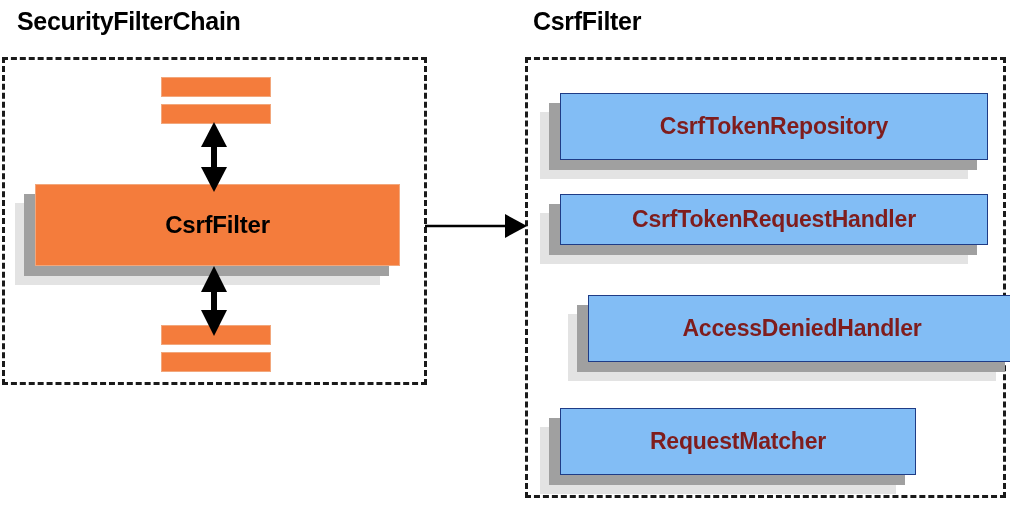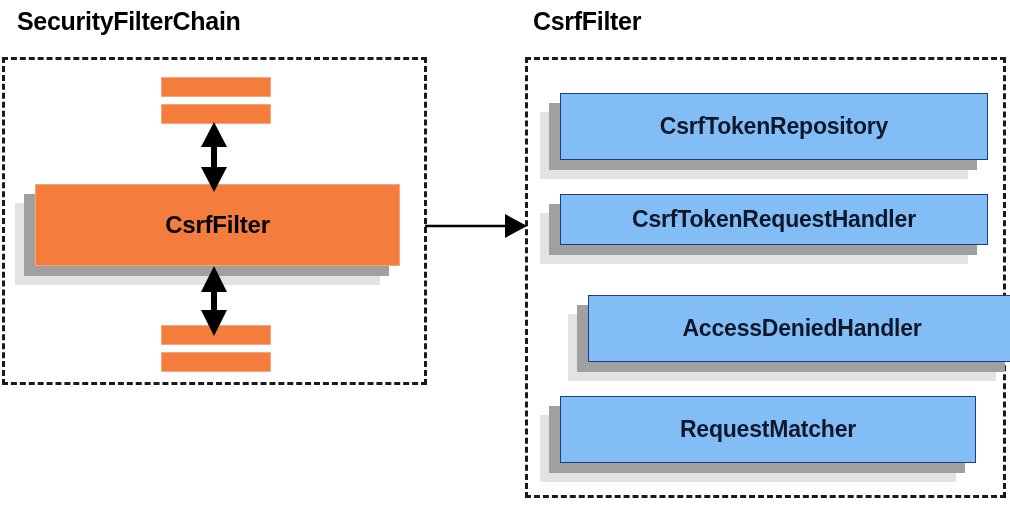--- a/index.html
+++ b/index.html
@@ -92,21 +92,21 @@
   }
 
   
   .blue-face {
     background: #82BDF5;
     border: 1px solid #1f3c86;
   }
   .blue-label {
     font-size: 23px;
     font-weight: bold;
-    color: #0f172a;
+    color: #7f1d1d;
     white-space: nowrap;
     letter-spacing: -0.2px;
     text-align: center;
   }
 
   
   #arrows {
     position: absolute;
     left: 0; top: 0;
     width: 1010px;
@@ -156,21 +156,21 @@
 </div>
 
 <div class="shadow-box" style="left:588px; top:295px; width:428px; height:67px;">
   <div class="sh-light"></div>
   <div class="sh-dark"></div>
   <div class="face blue-face">
     <span class="blue-label">AccessDeniedHandler</span>
   </div>
 </div>
 
-<div class="shadow-box" style="left:560px; top:396px; width:416px; height:67px;">
+<div class="shadow-box" style="left:560px; top:408px; width:356px; height:67px;">
   <div class="sh-light"></div>
   <div class="sh-dark"></div>
   <div class="face blue-face">
     <span class="blue-label">RequestMatcher</span>
   </div>
 </div>
 
 <svg id="arrows" viewBox="0 0 1010 505">
 
   <g>

